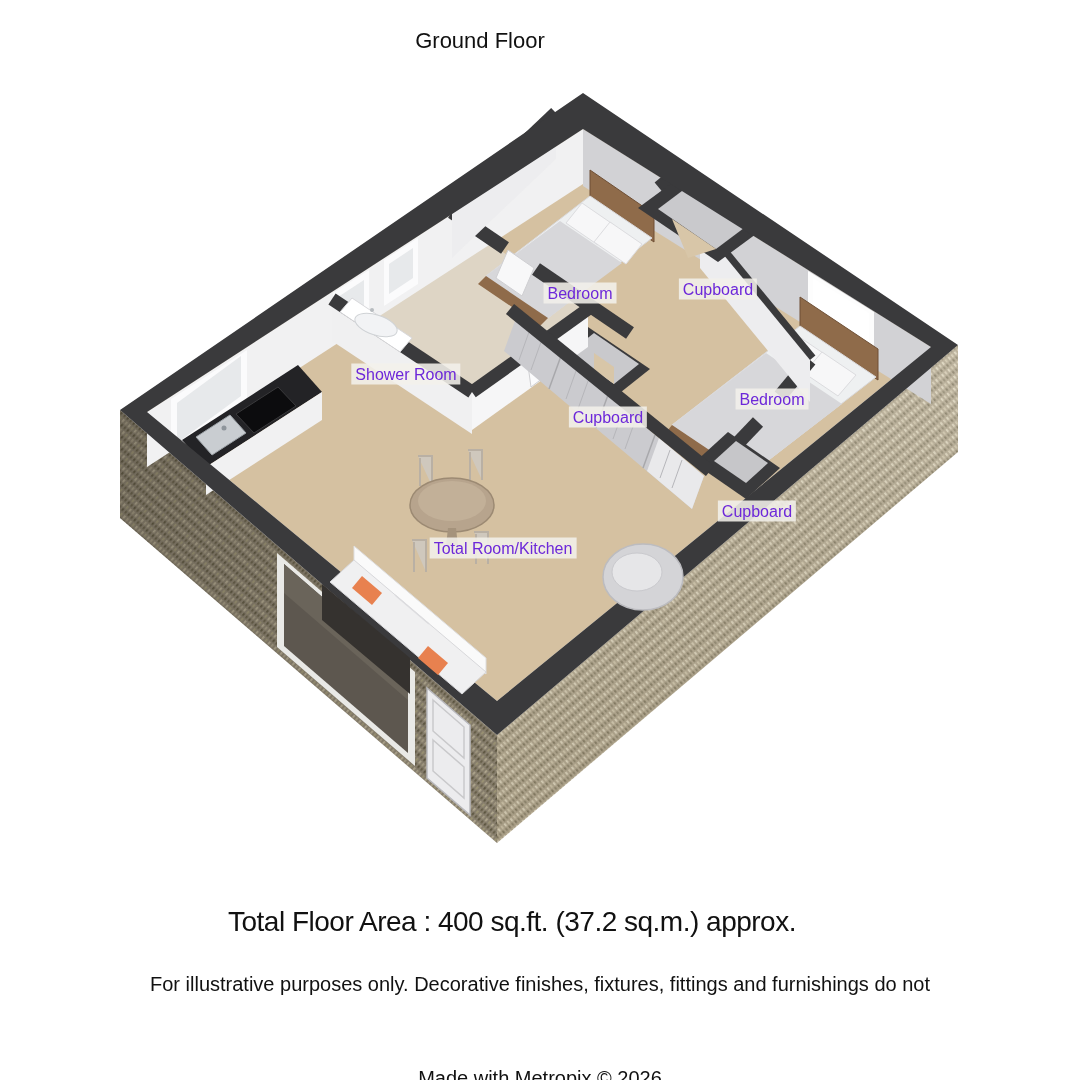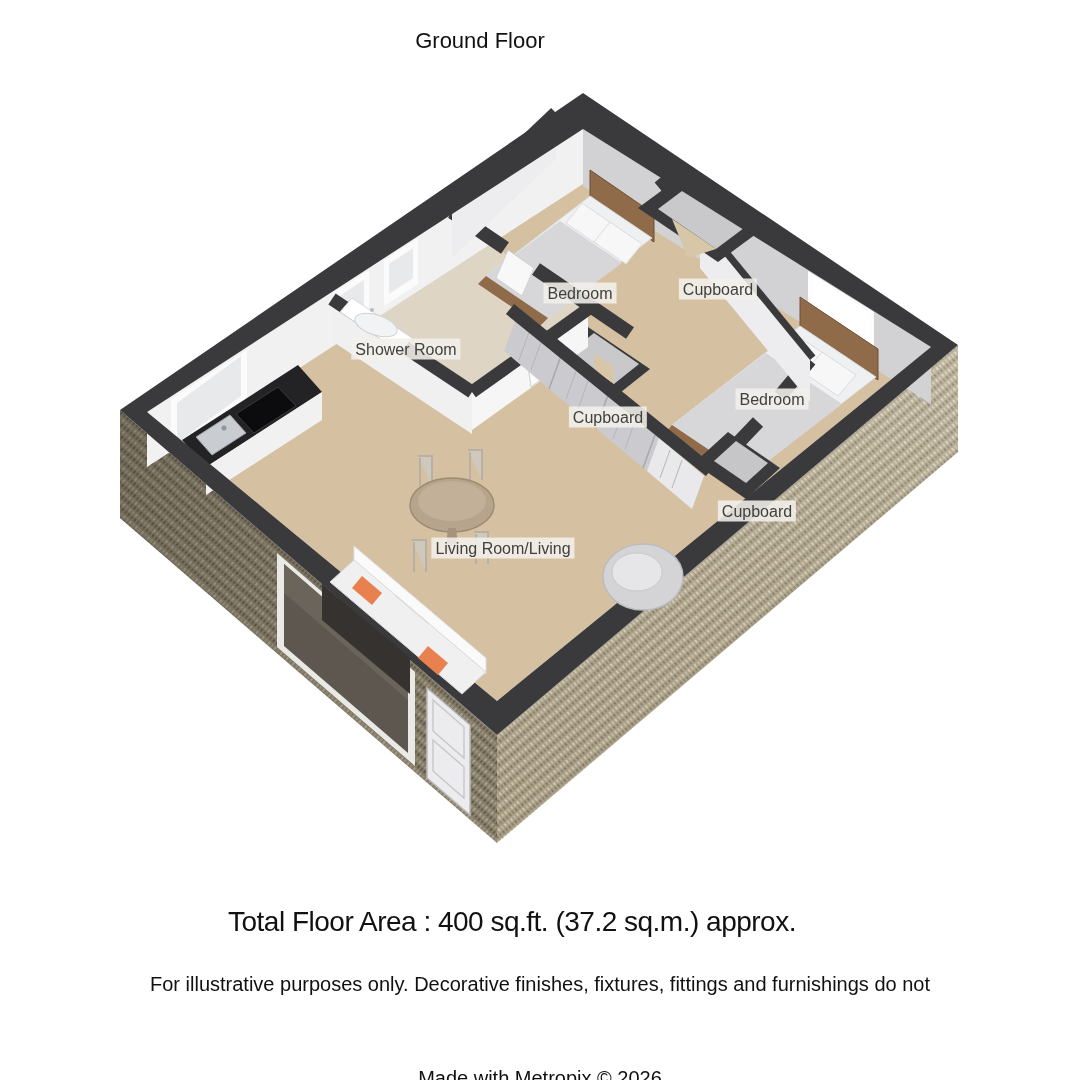--- a/index.html
+++ b/index.html
@@ -8,21 +8,21 @@
     font-family:"Liberation Sans", sans-serif;color:#111;
   }
   .stage{position:absolute;inset:0;}
   .hdr{position:absolute;left:0;width:960px;text-align:center;}
   #hdr-title{top:28px;font-size:22px;}
   #hdr-sub{top:58px;font-size:21px;}
   svg.plan{position:absolute;left:0;top:0;}
   .room-label{
     position:absolute;transform:translate(-50%,-50%);
     background:rgba(242,240,235,0.88);
-    font-size:16px;line-height:19px;color:#404040;
+    font-size:16px;line-height:19px;color:#6d28d9;
     padding:1px 4px;white-space:nowrap;
   }
   .ftr{position:absolute;left:0;width:1024px;text-align:center;}
   #ftr-total{top:906px;font-size:28px;letter-spacing:-0.5px;}
   .disc{position:absolute;left:0;width:1080px;text-align:center;font-size:20px;line-height:29px;}
   #disc-0{top:970px;}
   #disc-1{top:999px;}
   #disc-2{top:1028px;margin-top:36px;}
 </style>
 </head>
@@ -231,23 +231,23 @@
     </g>
     <g>
       <ellipse cx="643" cy="577" rx="40" ry="33" fill="#d4d4d7" stroke="#bcbcc0" stroke-width="1.5"></ellipse>
       <ellipse cx="637" cy="572" rx="25" ry="19" fill="#e6e6e8" stroke="#c9c9cd" stroke-width="1"></ellipse>
     </g>
   </svg>
 
   <div id="labels">
       <div class="room-label" style="left: 580px; top: 293px;">Bedroom</div>
       <div class="room-label" style="left: 718px; top: 289px;">Cupboard</div>
-      <div class="room-label" style="left: 406px; top: 349px;">Shower Room</div>
+      <div class="room-label" style="left: 406px; top: 374px;">Shower Room</div>
       <div class="room-label" style="left: 608px; top: 417px;">Cupboard</div>
       <div class="room-label" style="left: 772px; top: 399px;">Bedroom</div>
       <div class="room-label" style="left: 757px; top: 511px;">Cupboard</div>
-      <div class="room-label" style="left: 503px; top: 548px;">Living Room/Living</div>
+      <div class="room-label" style="left: 503px; top: 548px;">Total Room/Kitchen</div>
     </div>
 
   <div class="ftr" id="ftr-total">Total Floor Area : 400 sq.ft. (37.2 sq.m.) approx.</div>
   <div class="disc" id="disc-0">For illustrative purposes only. Decorative finishes, fixtures, fittings and furnishings do not</div>
   <div class="disc" id="disc-2">Made with Metropix © 2026</div>
 </div>
 
 </body></html>

